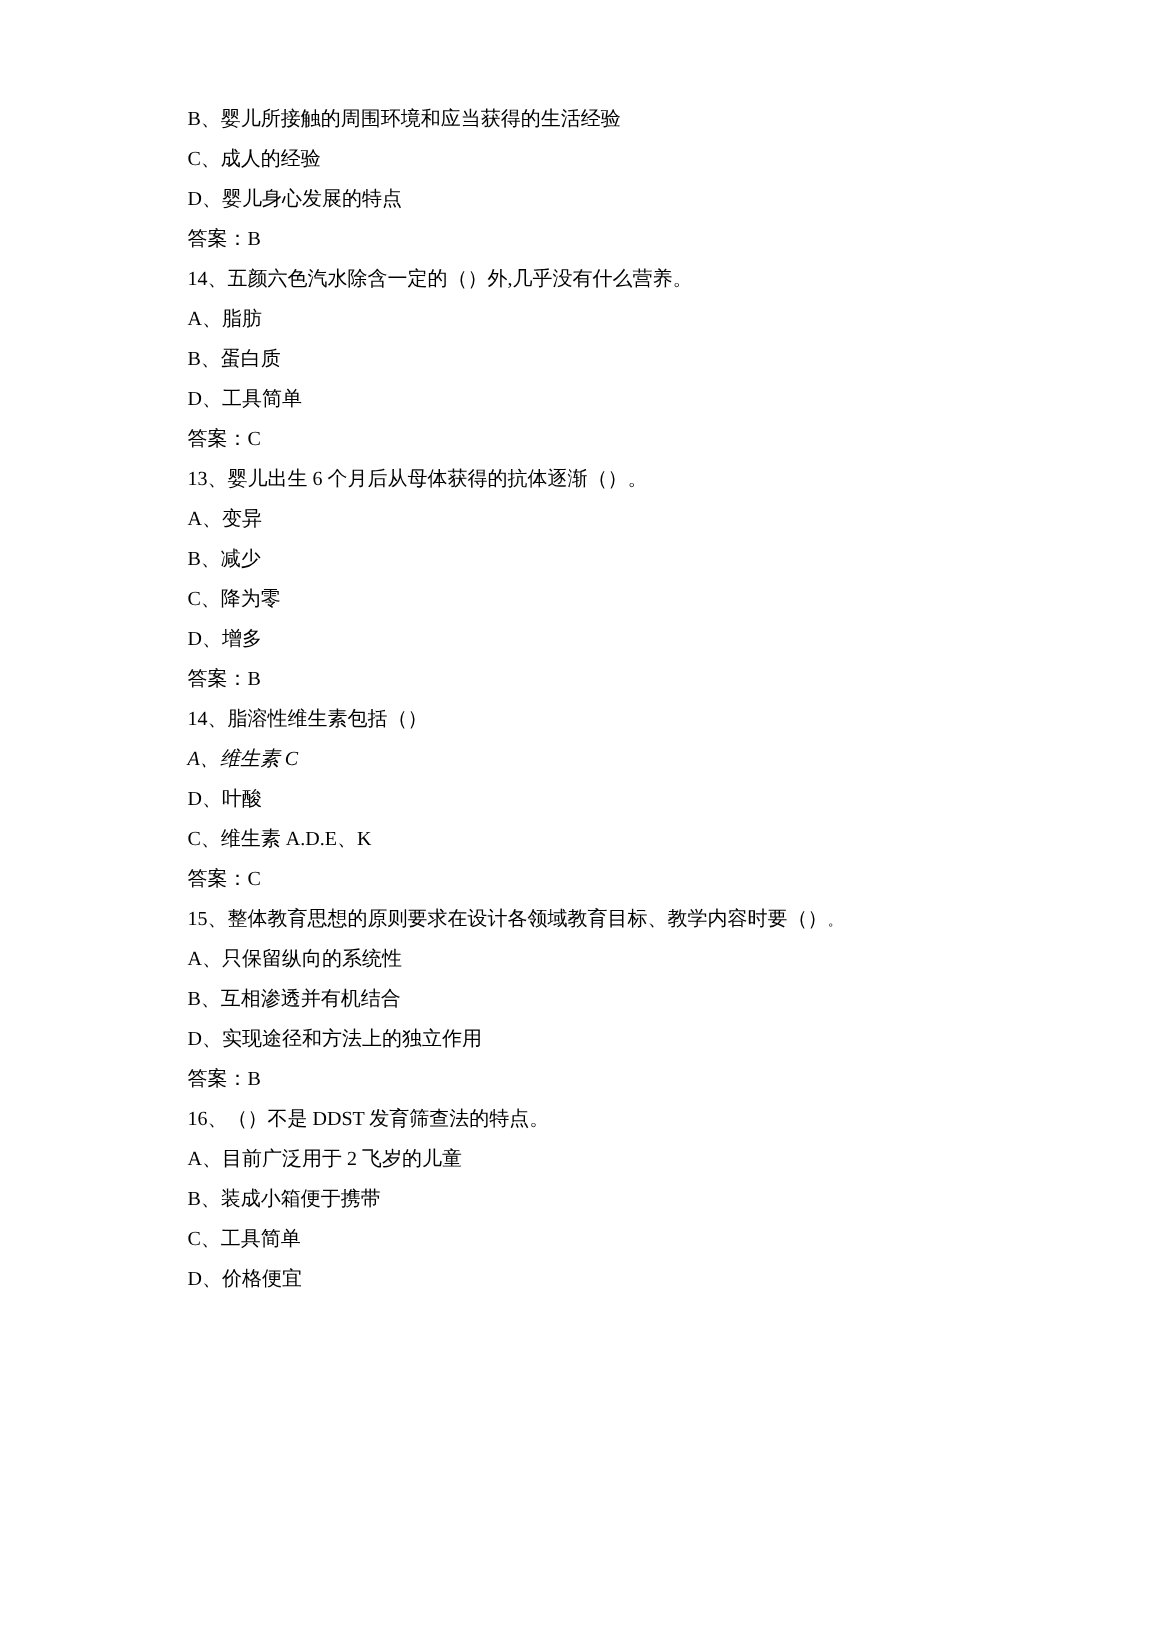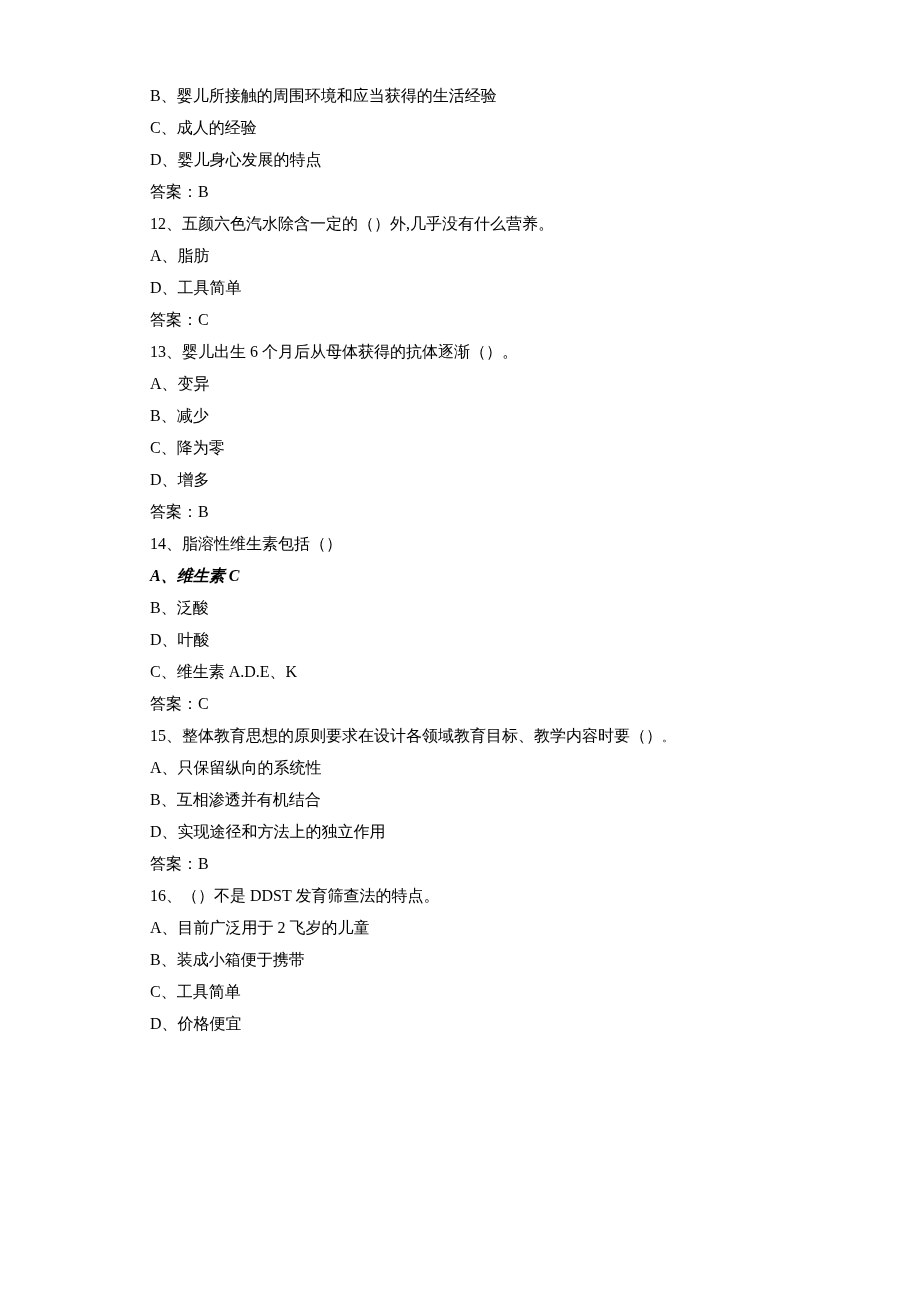--- a/index.html
+++ b/index.html
@@ -15,48 +15,47 @@
       width: 920px;
       min-height: 1301px;
       padding: 80px 150px 60px 150px;
       box-sizing: border-box;
     }
     .line {
       white-space: nowrap;
     }
     .italic {
       font-style: italic;
-      font-weight: bold;
     }
     .small-punct {
       font-size: 12px;
       vertical-align: baseline;
     }
   </style>
 </head>
 <body>
 
 <div class="page">
   <div class="line">B、婴儿所接触的周围环境和应当获得的生活经验</div>
   <div class="line">C、成人的经验</div>
   <div class="line">D、婴儿身心发展的特点</div>
   <div class="line">答案：B</div>
-  <div class="line">12、五颜六色汽水除含一定的（）外,几乎没有什么营养。</div>
+  <div class="line">14、五颜六色汽水除含一定的（）外,几乎没有什么营养。</div>
   <div class="line">A、脂肪</div>
+  <div class="line">B、蛋白质</div>
   <div class="line">D、工具简单</div>
   <div class="line">答案：C</div>
   <div class="line">13、婴儿出生 6 个月后从母体获得的抗体逐渐（）。</div>
   <div class="line">A、变异</div>
   <div class="line">B、减少</div>
   <div class="line">C、降为零</div>
   <div class="line">D、增多</div>
   <div class="line">答案：B</div>
   <div class="line">14、脂溶性维生素包括（）</div>
   <div class="line"><span class="italic">A、维生素 C</span></div>
-  <div class="line">B、泛酸</div>
   <div class="line">D、叶酸</div>
   <div class="line">C、维生素 A.D.E、K</div>
   <div class="line">答案：C</div>
   <div class="line"><span>15、整体教育思想的原则要求在设计各领域教育目标、教学内容时要（）</span><span class="small-punct">。</span></div>
   <div class="line">A、只保留纵向的系统性</div>
   <div class="line">B、互相渗透并有机结合</div>
   <div class="line">D、实现途径和方法上的独立作用</div>
   <div class="line">答案：B</div>
   <div class="line">16、（）不是 DDST 发育筛查法的特点。</div>
   <div class="line">A、目前广泛用于 2 飞岁的儿童</div>

